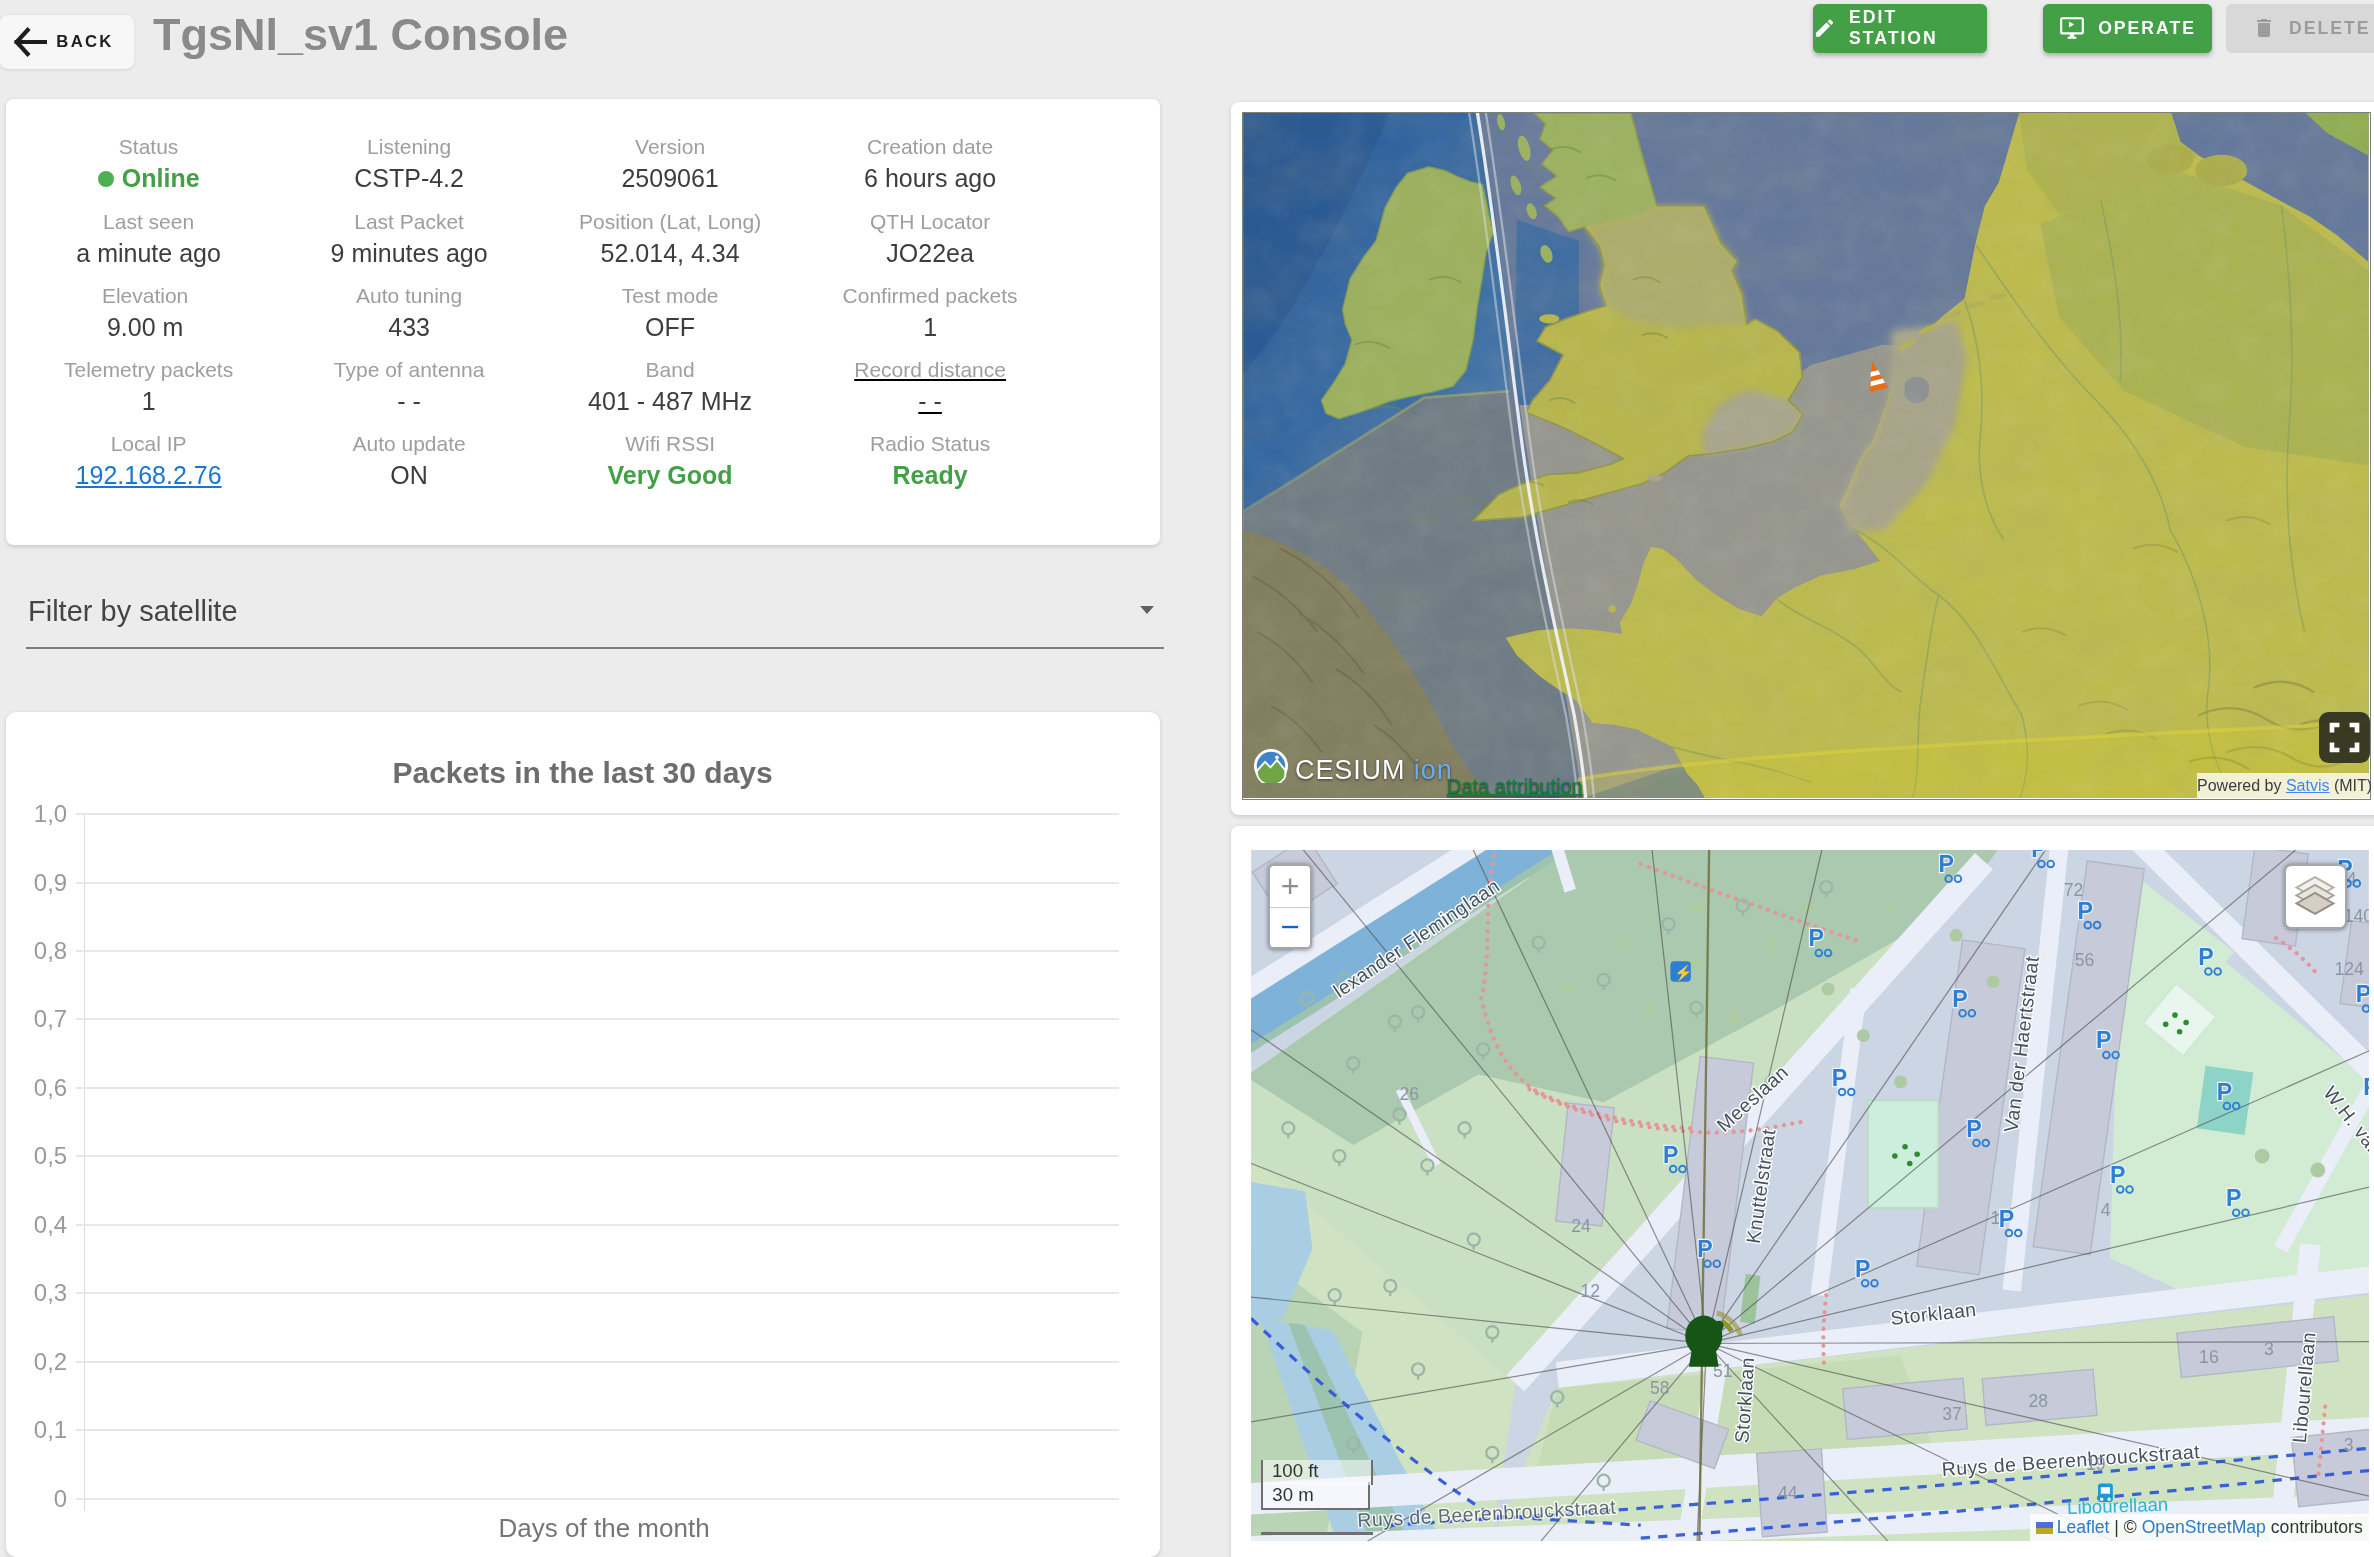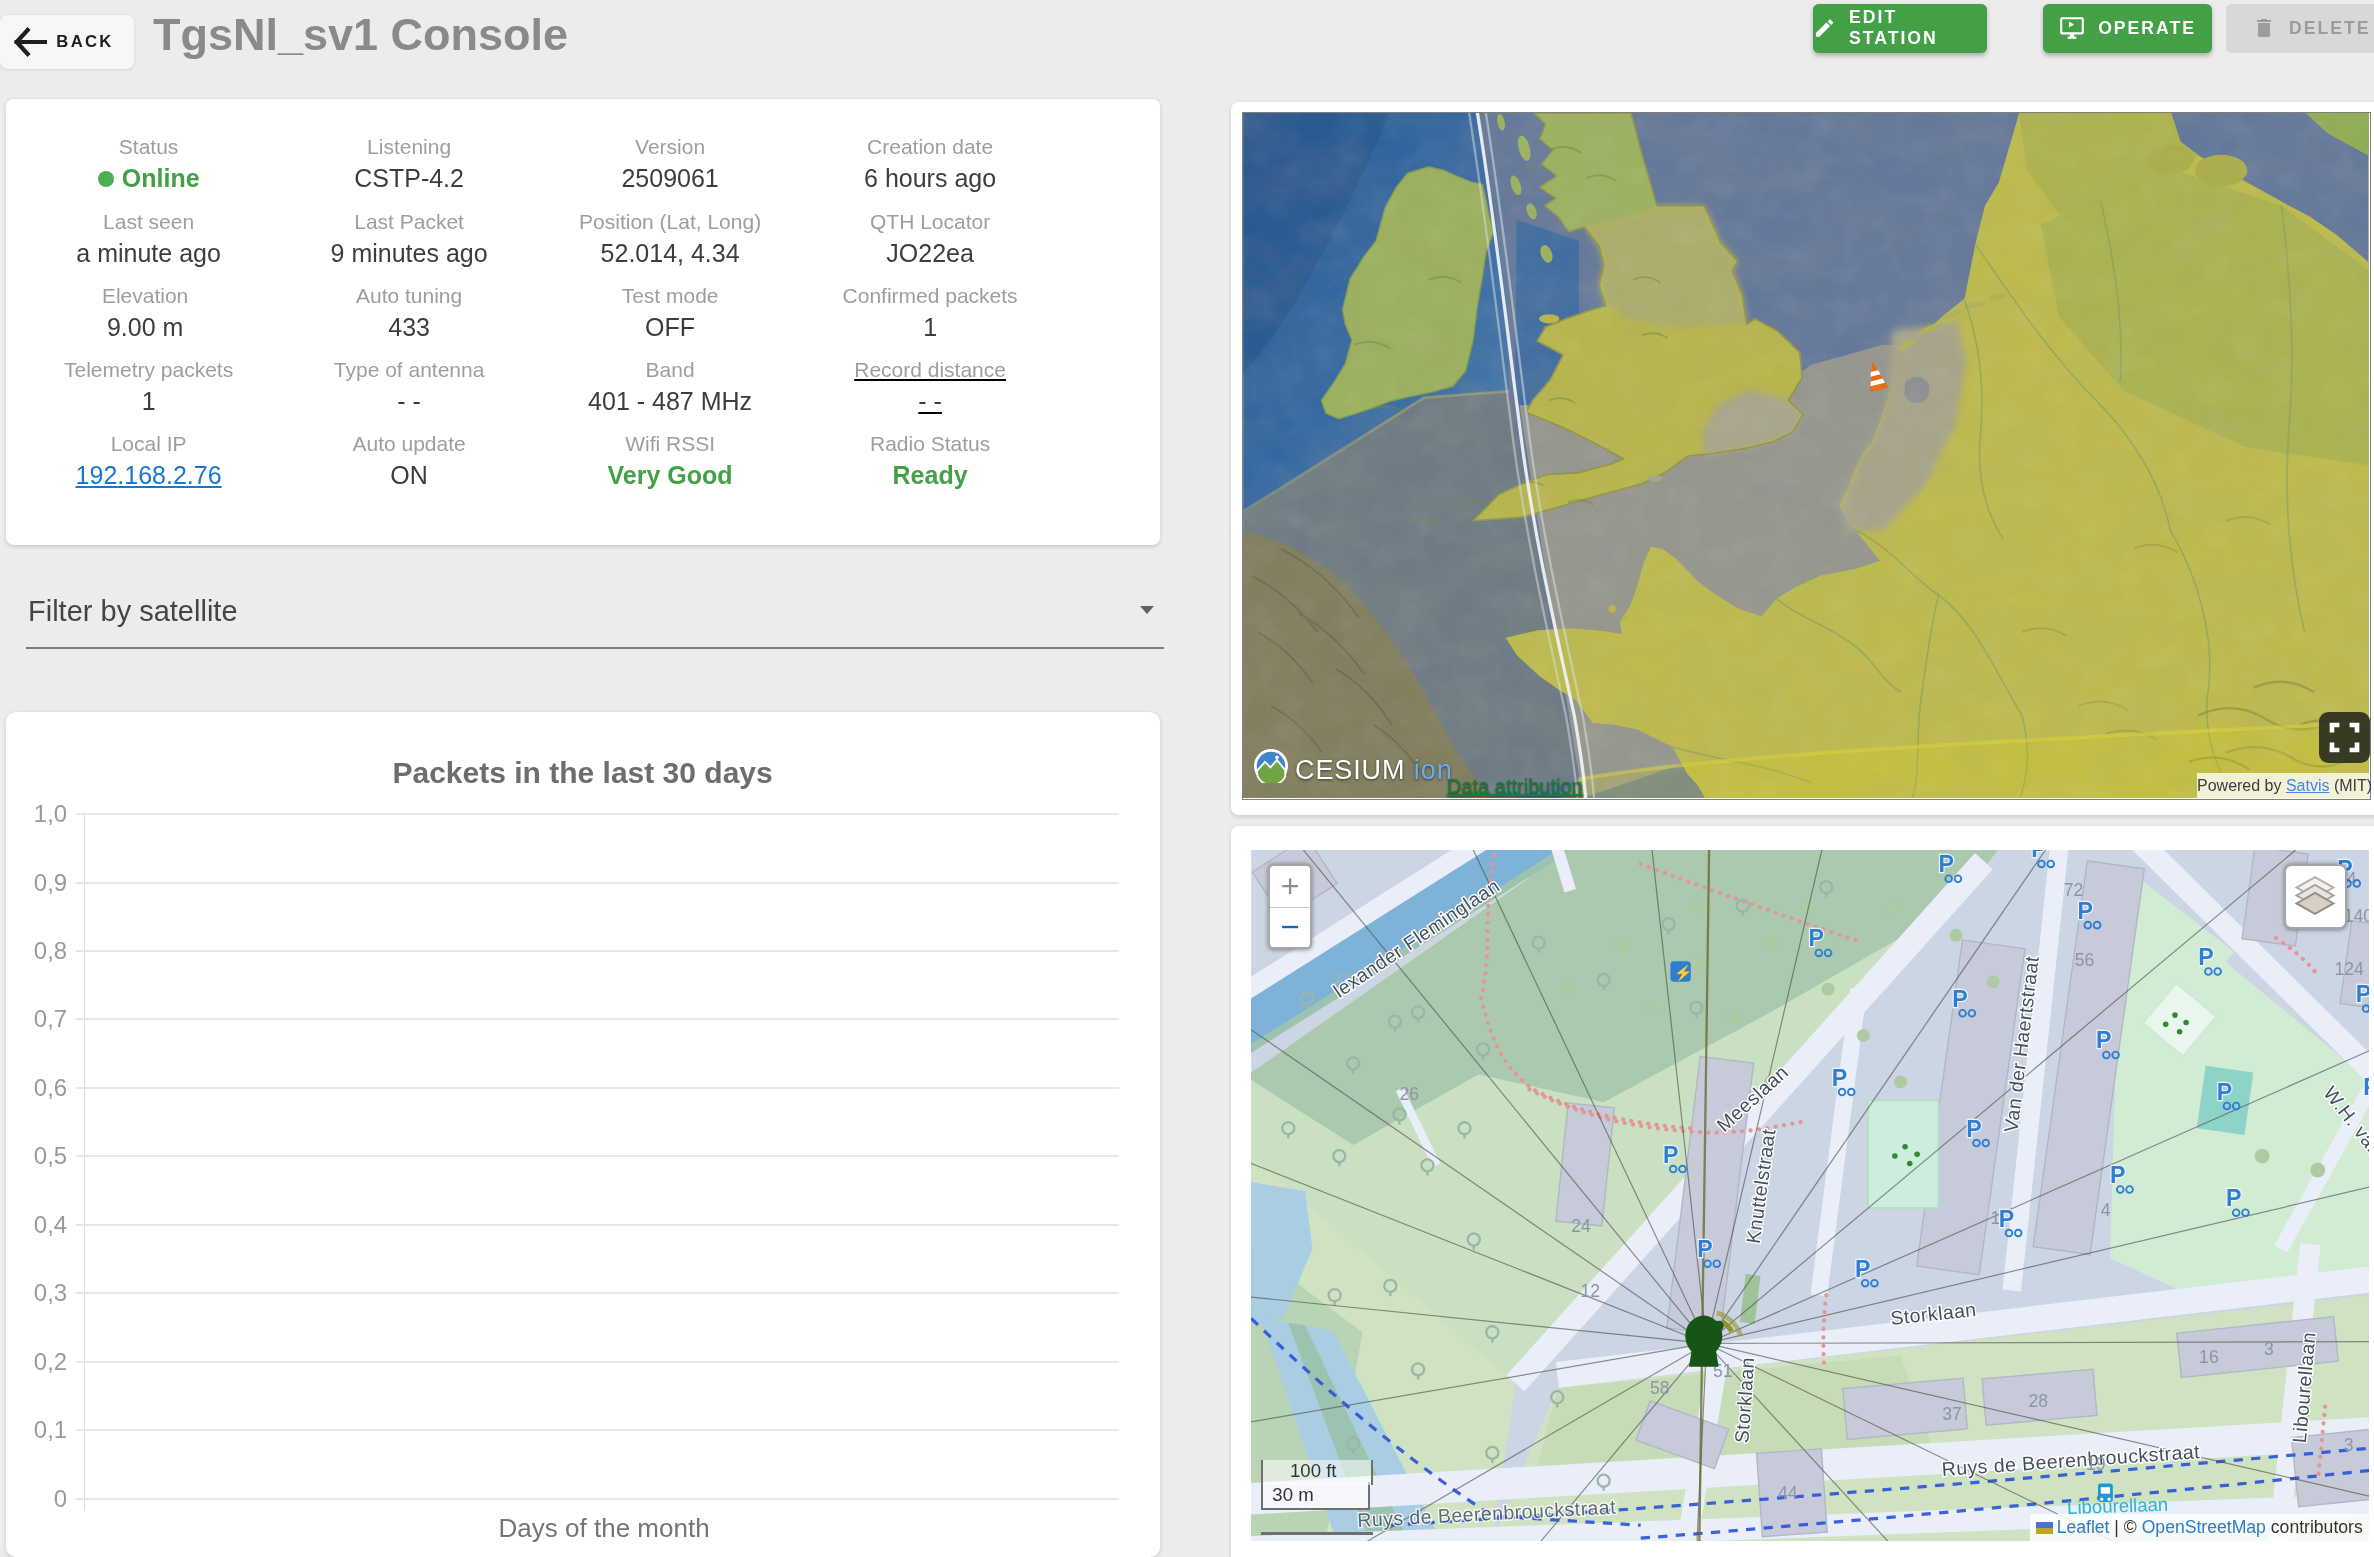--- a/index.html
+++ b/index.html
@@ -672,18 +672,18 @@
   <div style="height:41px; text-align:center; font-size:33px; line-height:37px; color:#1565c0;">−</div>
 </div>
 <div class="abs" style="left:2284px; top:864px; width:63px; height:65px; background:#fff; border-radius:7.4px; border:2.3px solid rgba(90,95,100,0.55); box-shadow:0 0.9px 4.6px rgba(0,0,0,0.4);">
   <svg width="58" height="59" viewBox="0 0 44 44">
     <path d="M22 8 L36 16 L22 24 L8 16 Z" fill="#f3f1ee" stroke="#b5b0a8" stroke-width="1.5"></path>
     <path d="M22 14 L36 22 L22 30 L8 22 Z" fill="#e8e4de" stroke="#a8a39a" stroke-width="1.5"></path>
     <path d="M22 20 L36 28 L22 36 L8 28 Z" fill="#d5cfc6" stroke="#958f85" stroke-width="1.5"></path>
   </svg>
 </div>
 <div class="abs" style="left:1261px; top:1482px; width:109px; height:28px; background:rgba(255,255,255,0.55); border:2.3px solid #6f6f6f; border-top:none; font-size:18.6px; color:#333; padding:1.9px 0 0 9.3px;">30 m</div>
-<div class="abs" style="left:1261px; top:1460px; width:112px; height:25px; background:rgba(255,255,255,0.55); border:2.3px solid #6f6f6f; border-top:none; border-bottom:none; font-size:18.6px; color:#333; padding:0 0 0 27px;">100 ft</div>
+<div class="abs" style="left:1261px; top:1460px; width:112px; height:25px; background:rgba(255,255,255,0.55); border:2.3px solid #6f6f6f; border-top:none; border-bottom:none; font-size:18.6px; color:#333; padding:0 0 0 9px;">100 ft</div>
 <div class="abs" style="left:1261px; top:1532px; width:112px; height:2.8px; background:#6f6f6f;"></div>
 <div class="abs" style="left:2030px; top:1514px; width:339px; height:27px; background:rgba(255,255,255,0.82); font-size:17.6px; white-space:nowrap; color:#333; line-height:27px; text-align:center;">
   <span style="display:inline-block; width:16.7px; height:12px; background:linear-gradient(#4c6fd8 50%, #b8a826 50%); vertical-align:-0.9px; margin-right:3.7px;"></span><span style="color:#2f7bc4;">Leaflet</span> | © <span style="color:#2f7bc4;">OpenStreetMap</span> contributors
 </div>
 
 
 </body></html>

